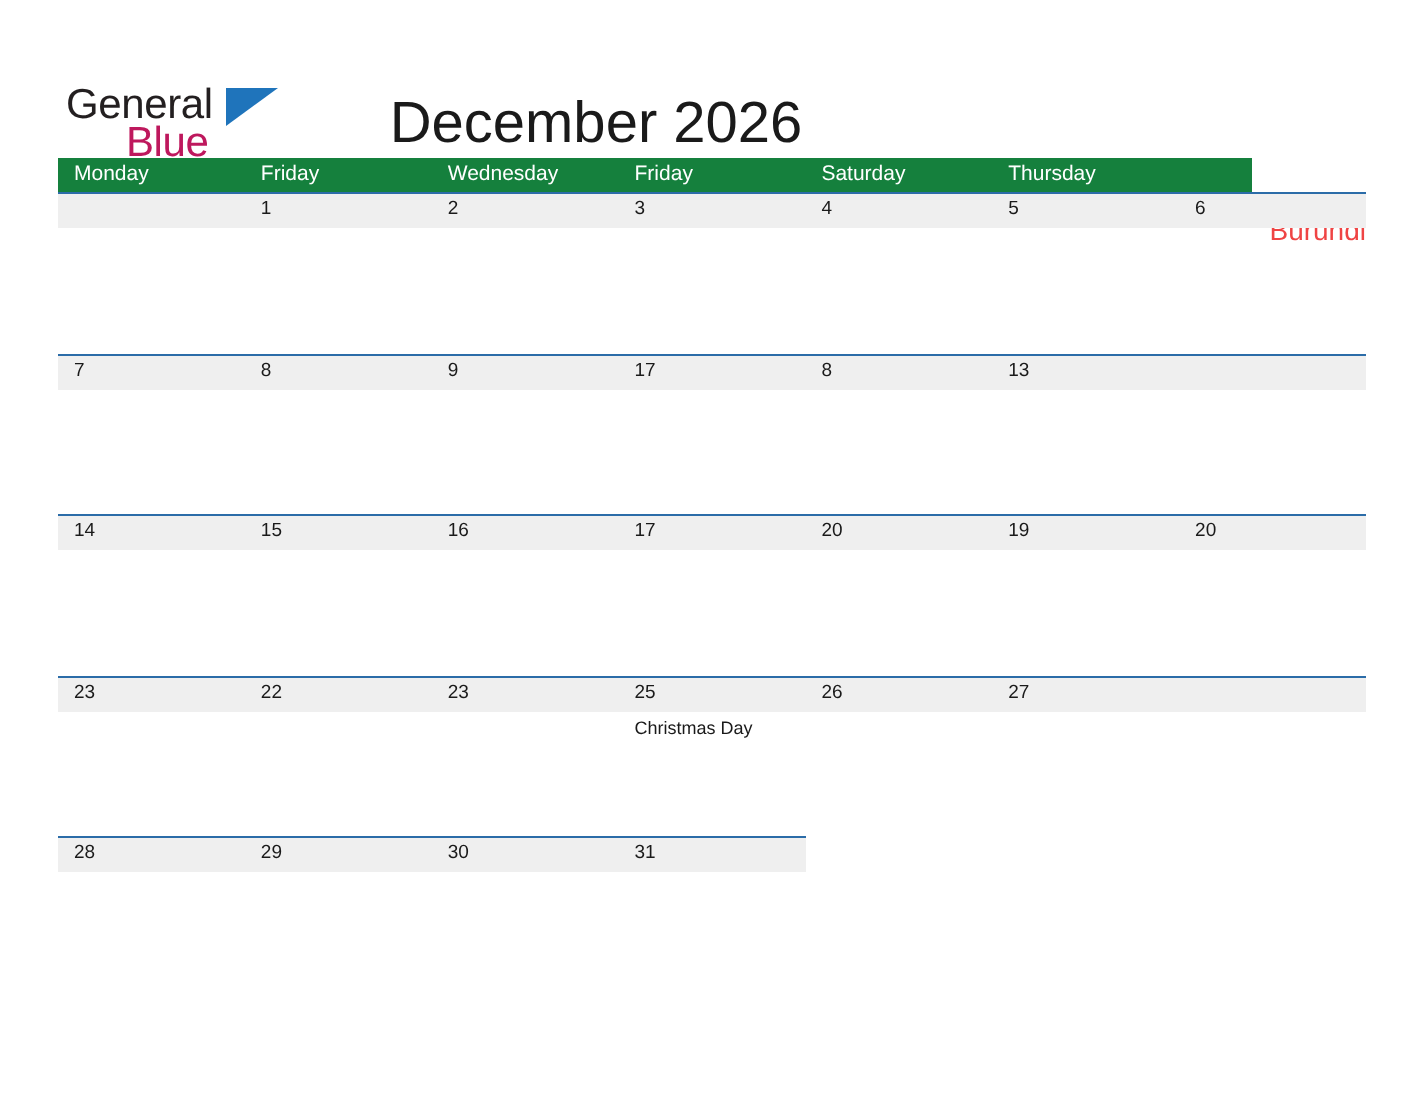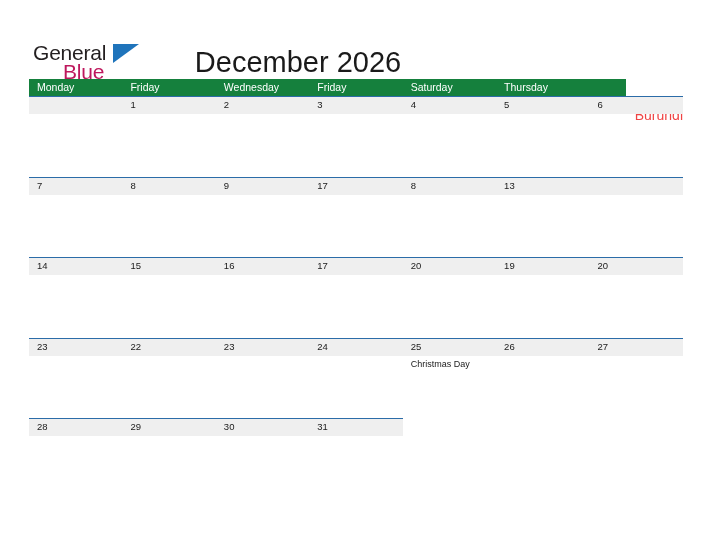--- a/index.html
+++ b/index.html
@@ -264,23 +264,20 @@
             <div class="cell">
               <div class="daynum">23</div>
             </div>
             <div class="cell">
               <div class="daynum">22</div>
             </div>
             <div class="cell">
               <div class="daynum">23</div>
             </div>
             <div class="cell">
-              <div class="daynum">24</div>
-            </div>
-            <div class="cell">
               <div class="daynum">25</div>
               <div class="event">Christmas Day</div>
             </div>
             <div class="cell">
               <div class="daynum">26</div>
             </div>
             <div class="cell">
               <div class="daynum">27</div>
             </div>
           </div>

